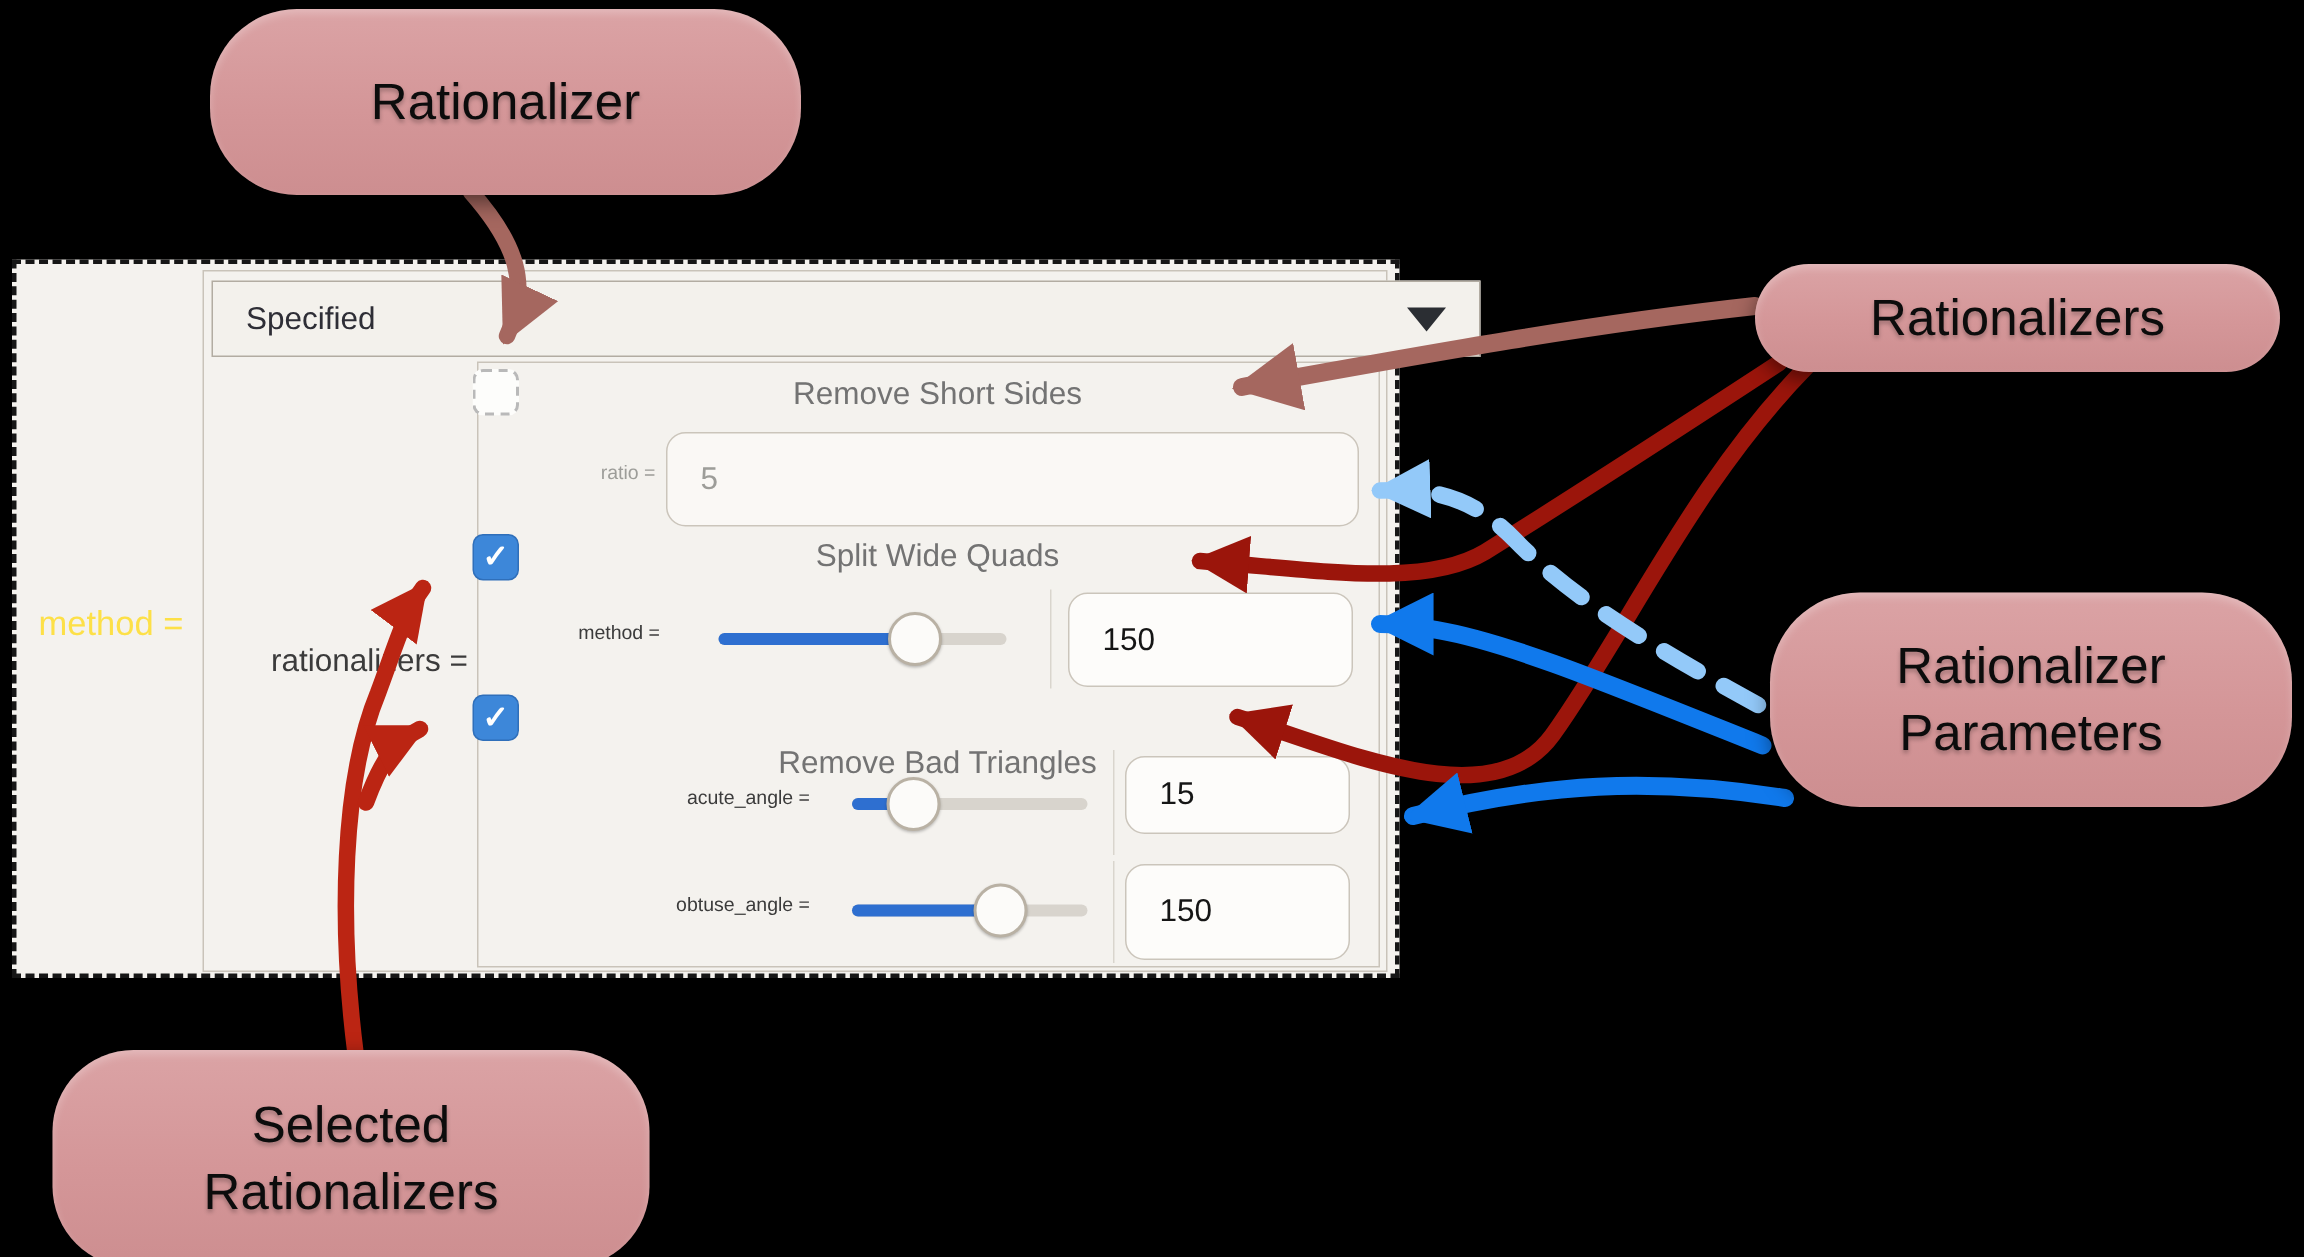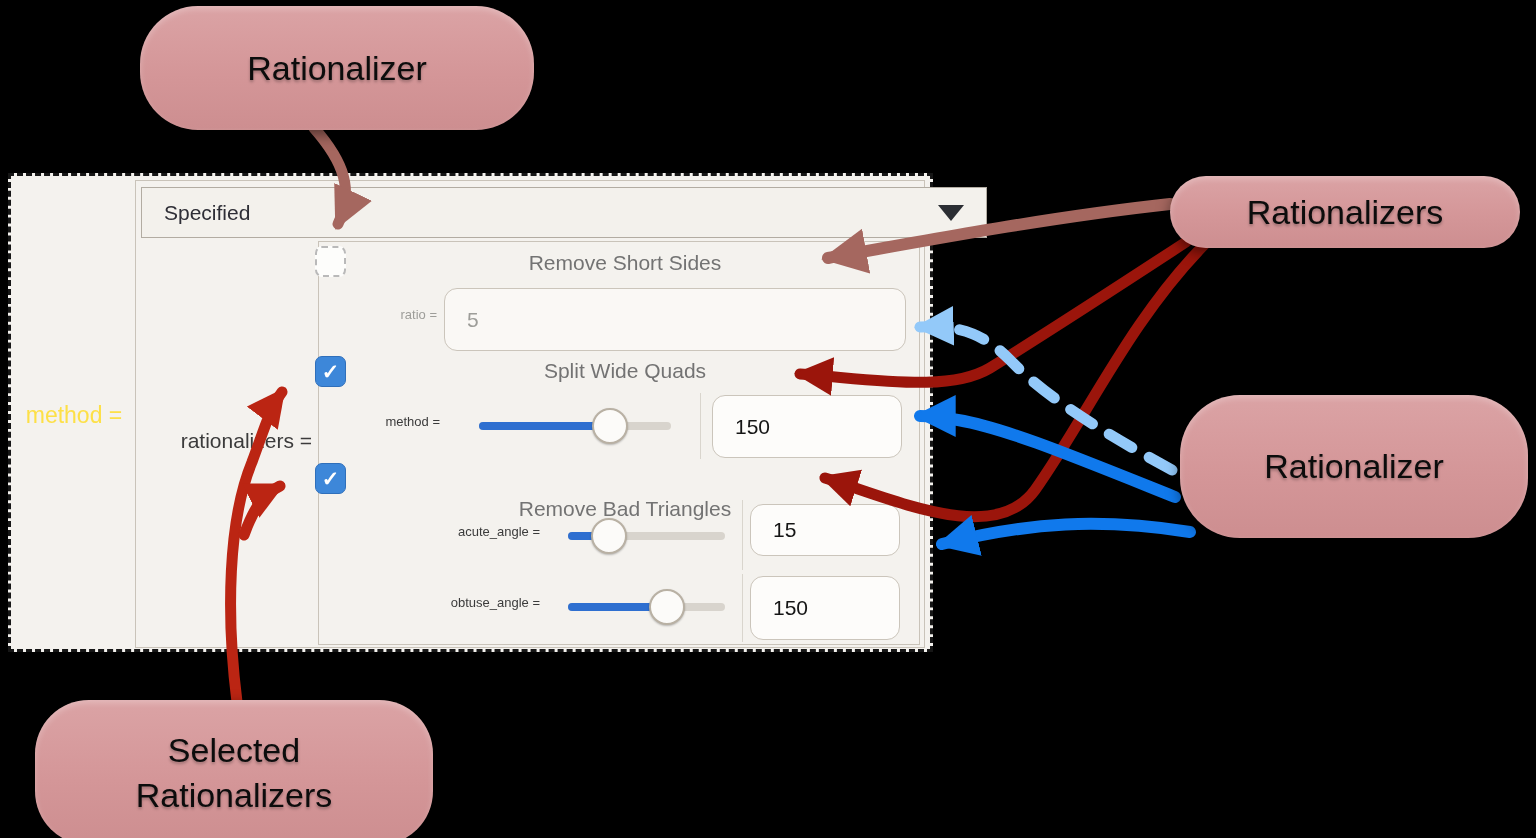--- a/index.html
+++ b/index.html
@@ -175,18 +175,19 @@
 <div class="pill" id="pill-unselected">
   <span>Rationalizer</span>
 </div>
 
 <div class="pill" id="pill-rationalizers">
   <span>Rationalizers</span>
 </div>
 
 <div class="pill" id="pill-params">
   <span>Rationalizer</span>
+  <span>Parameters</span>
 </div>
 
 <div class="pill" id="pill-selected">
   <span>Selected</span>
   <span>Rationalizers</span>
 </div>
 
 </body></html>

